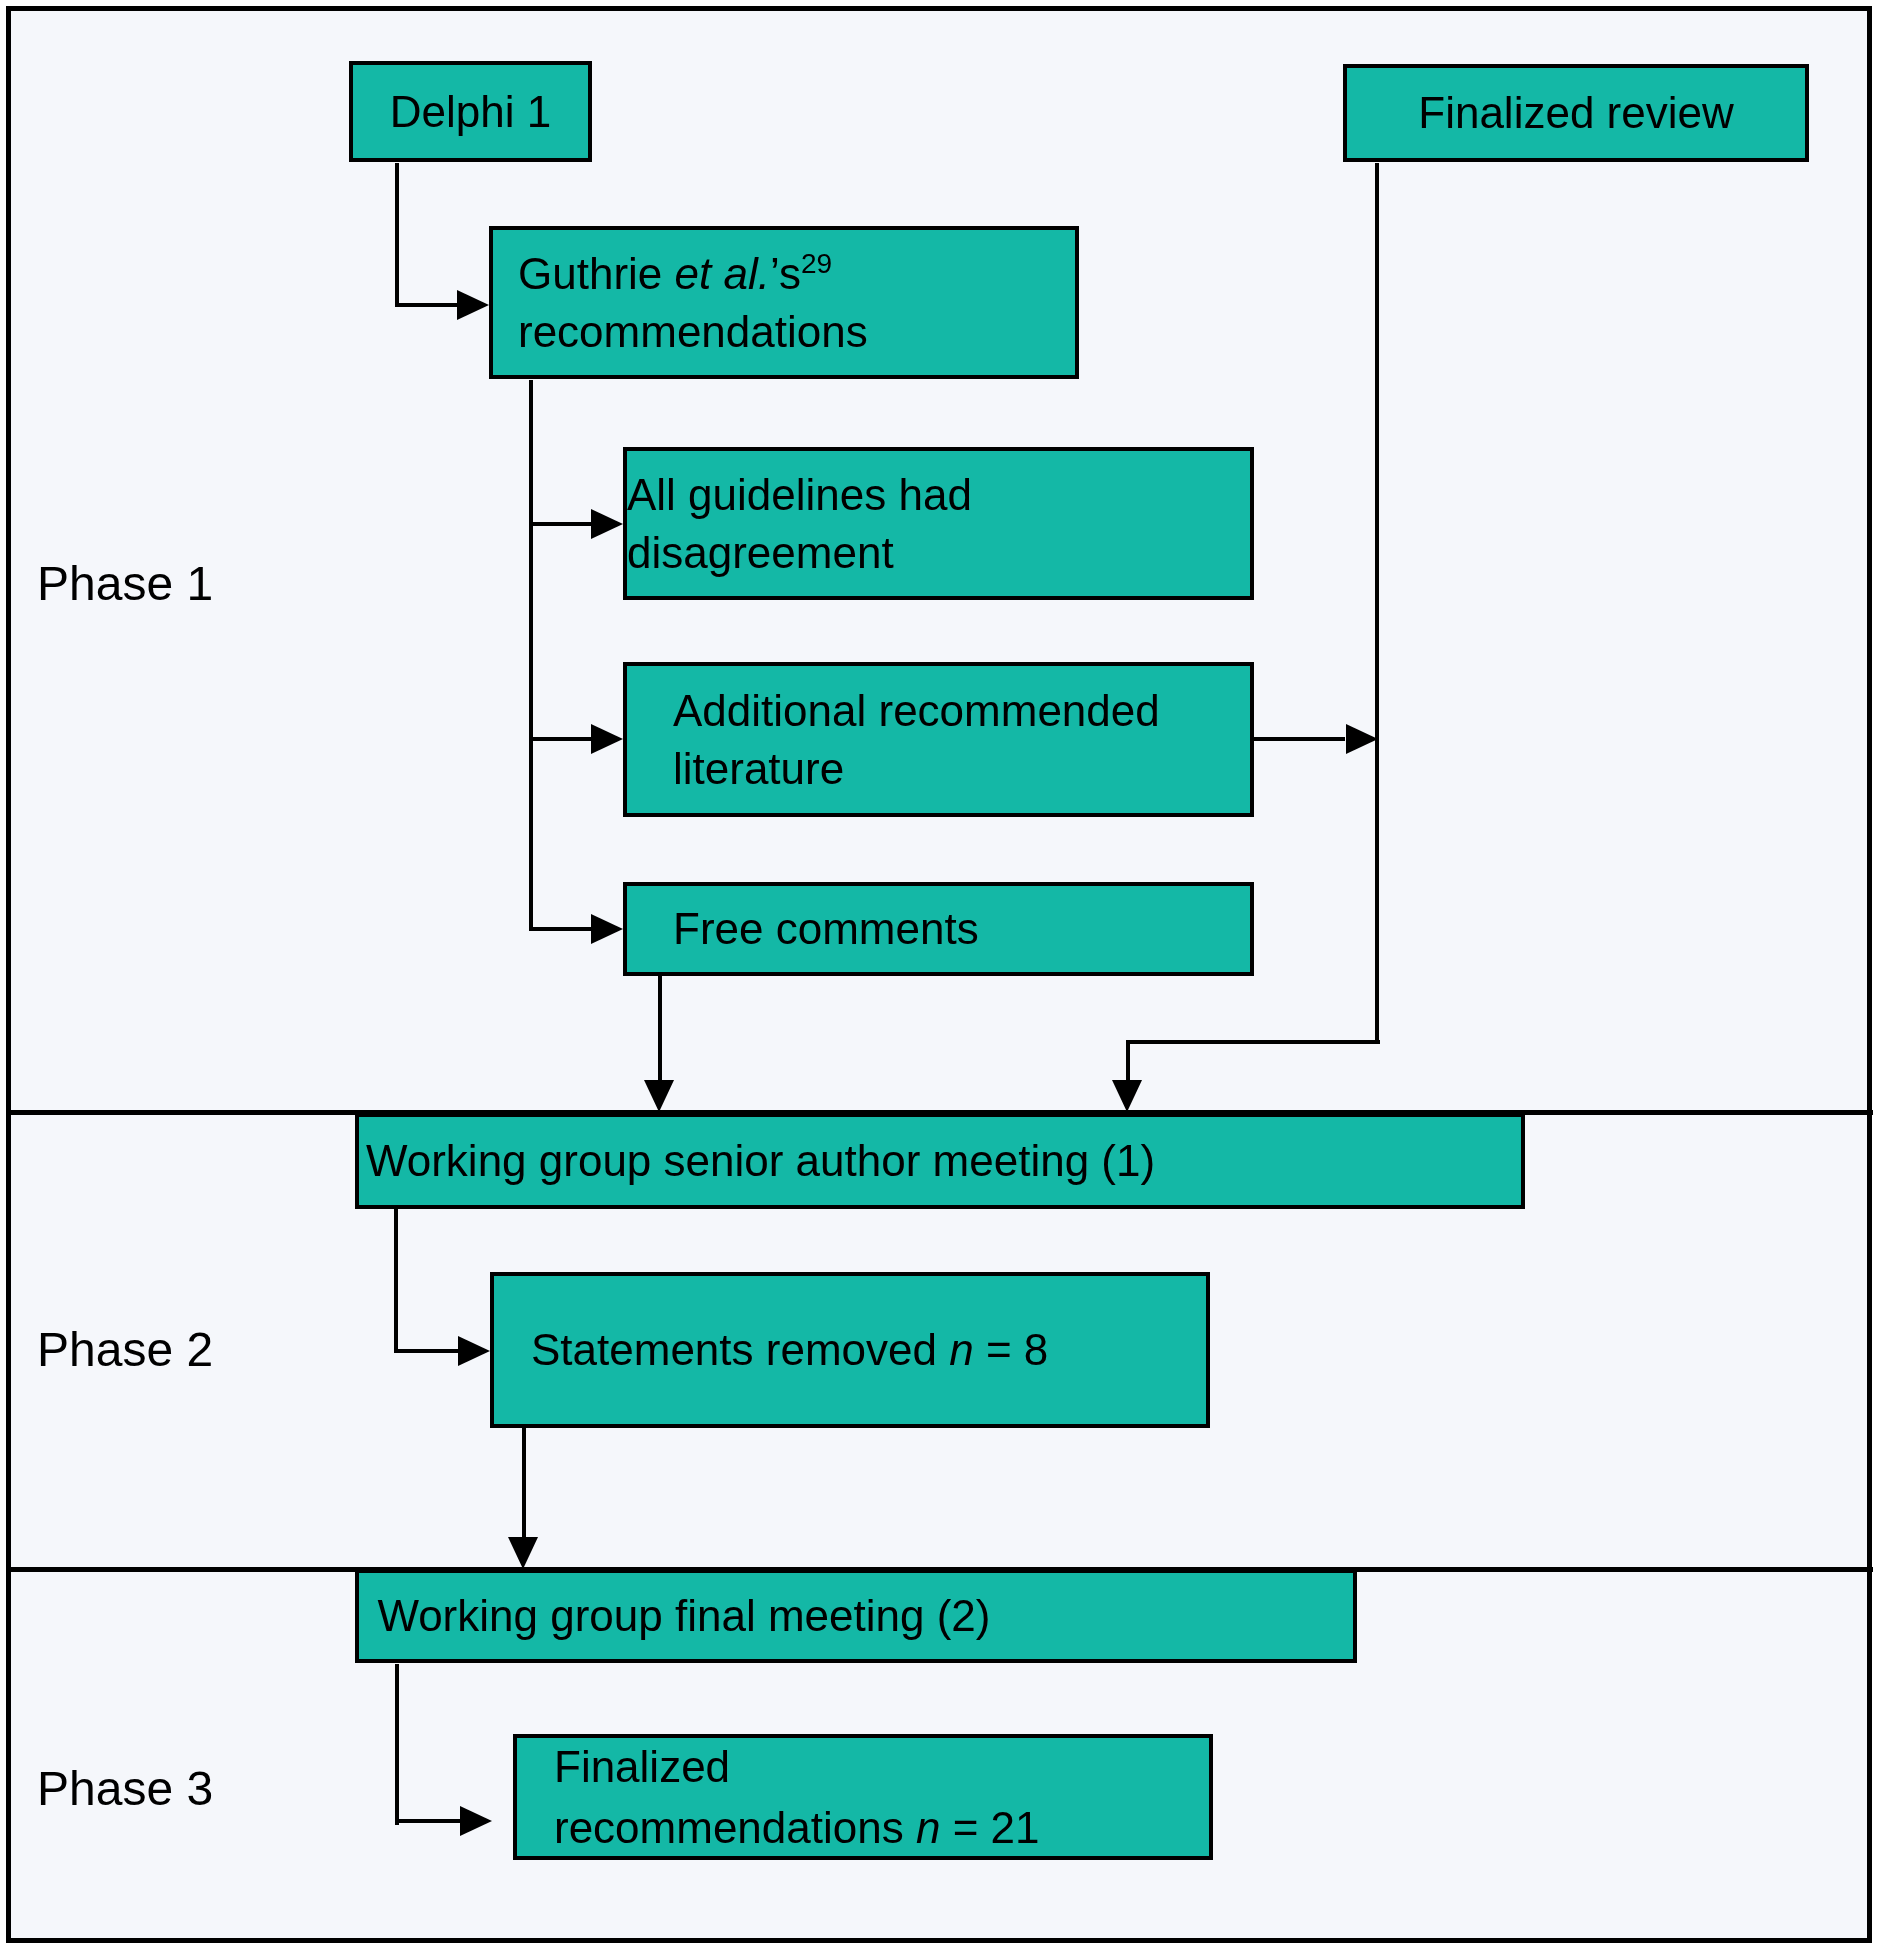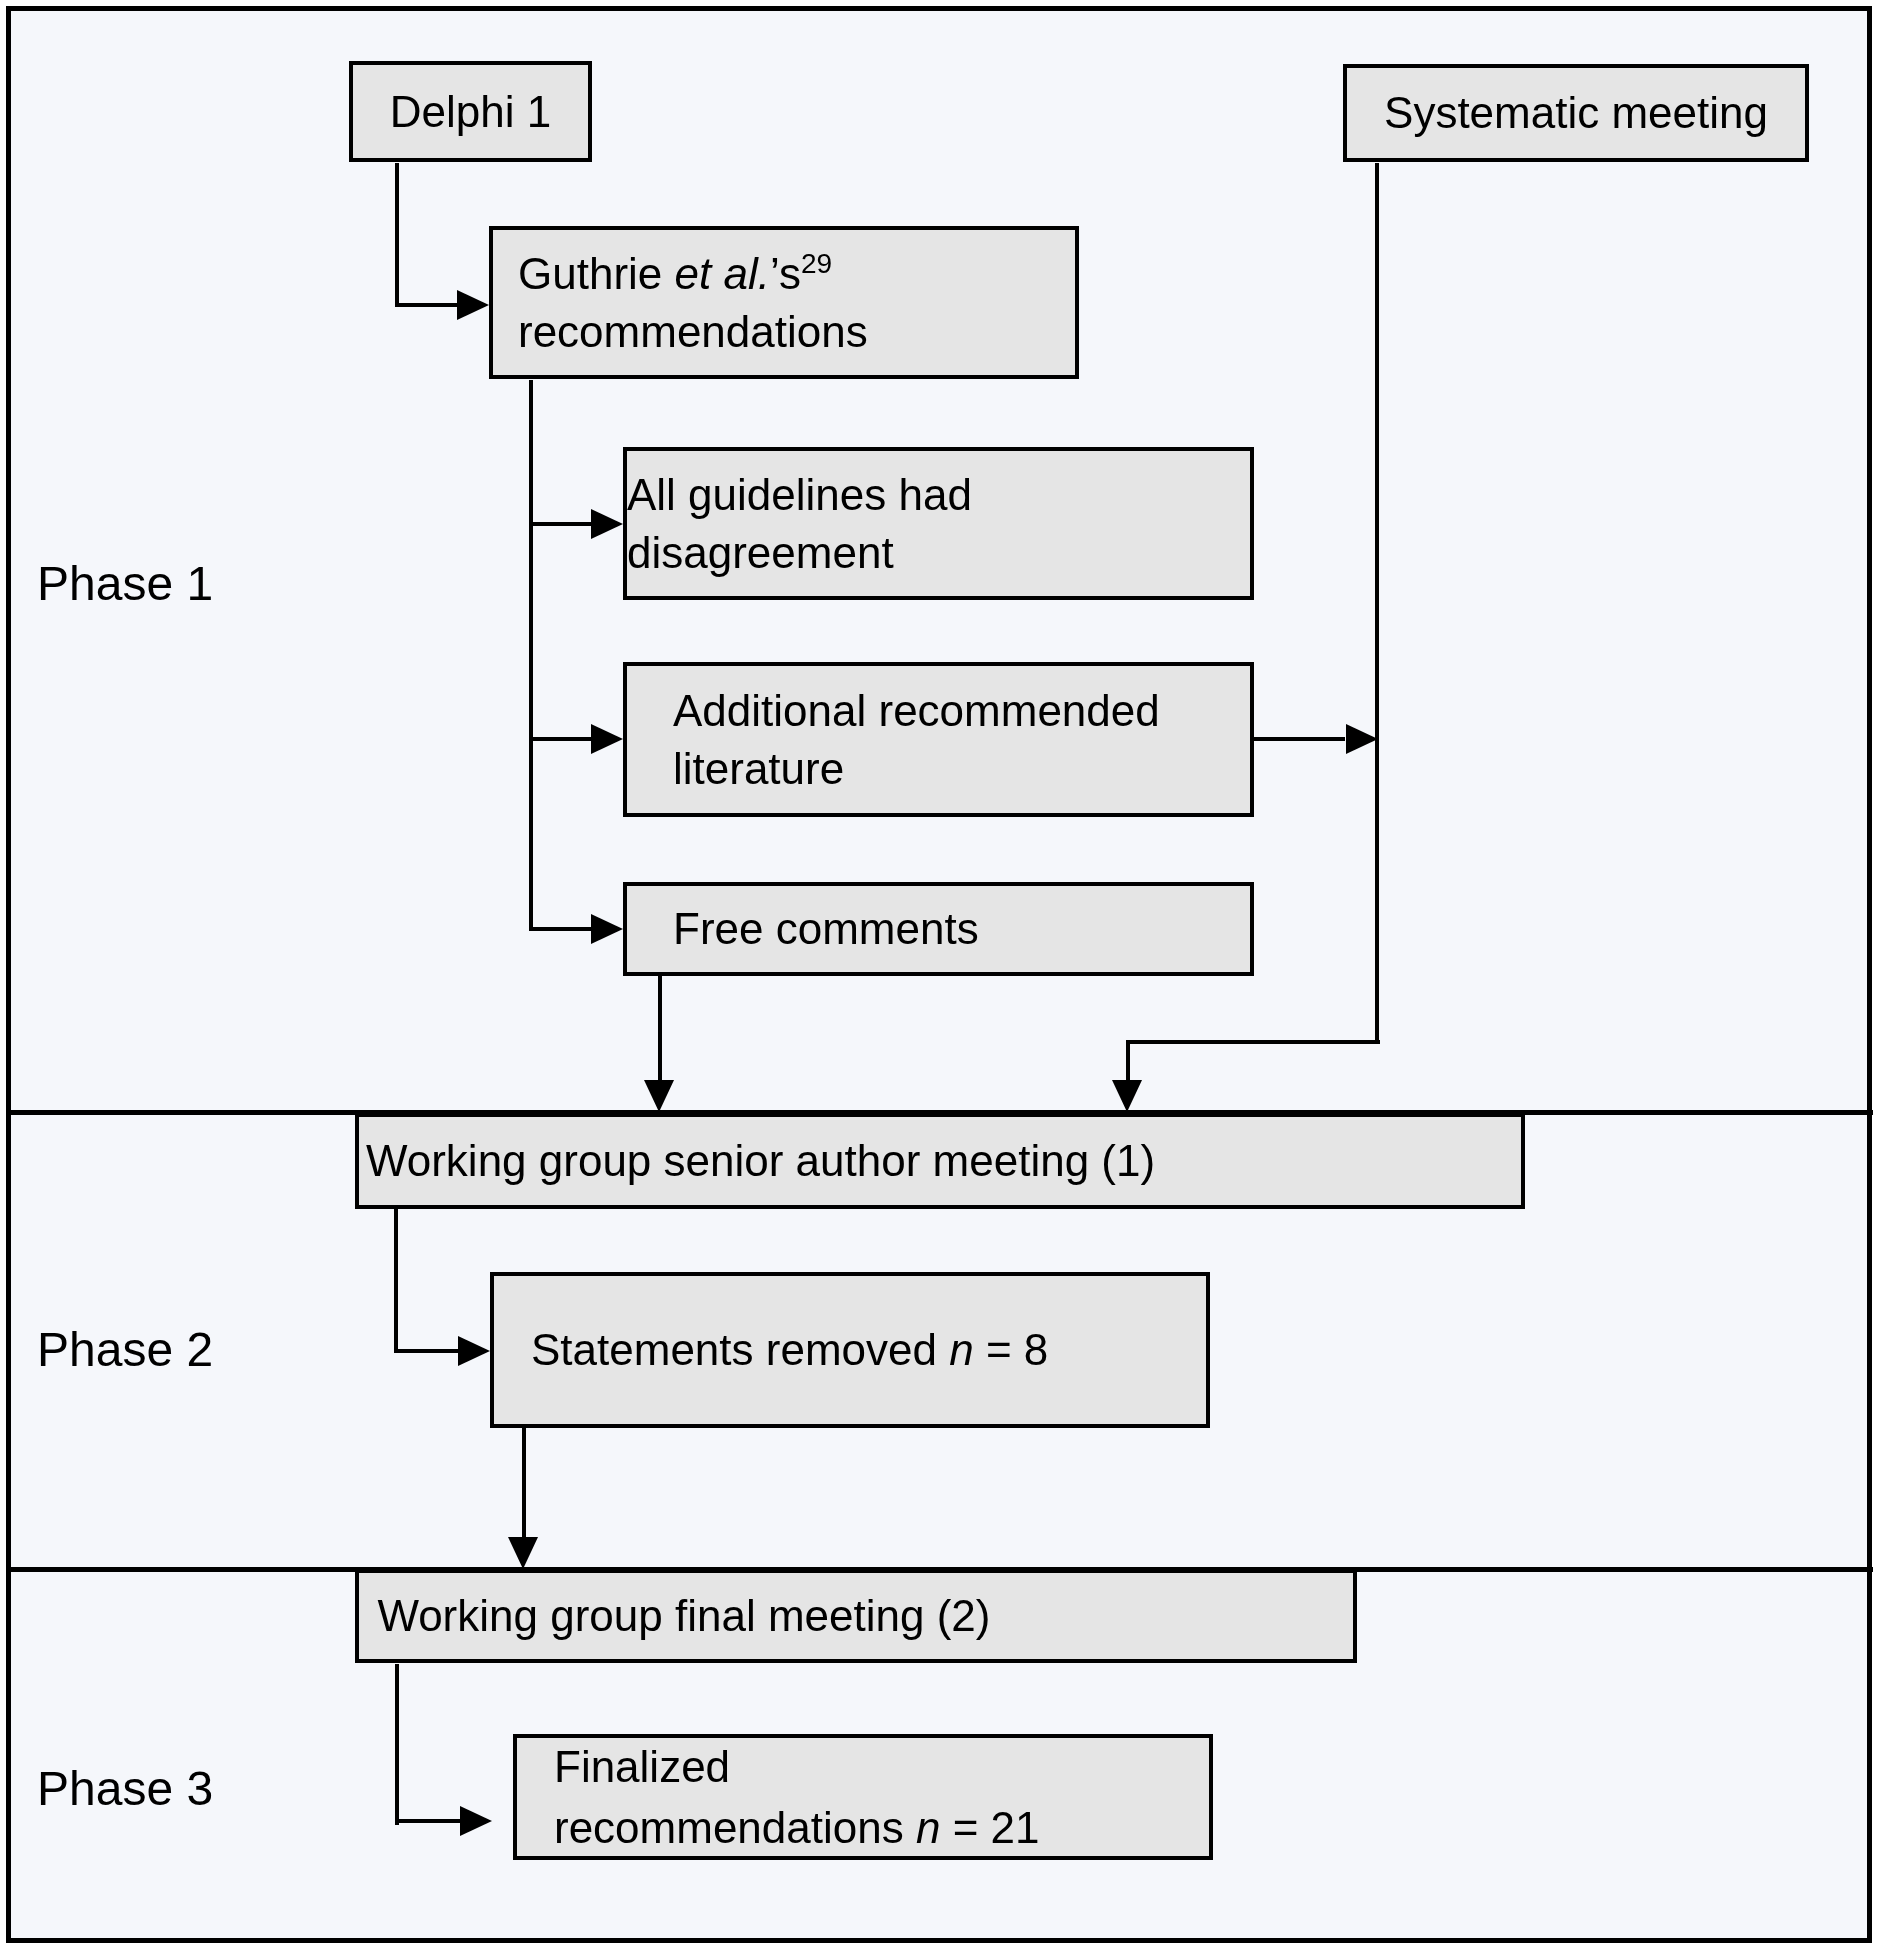--- a/index.html
+++ b/index.html
@@ -1,21 +1,21 @@
 <!DOCTYPE html>
 <html style="font-size:12.3px"><head>
 <meta charset="utf-8">
 <style>
   html,body{margin:0;padding:0;background:#ffffff;}
   #canvas{position:relative;width:1879px;height:1950px;background:#ffffff;
           font-family:"Liberation Sans", sans-serif;color:#000;}
   .frame{position:absolute;left:6.1px;top:6.1px;width:1856px;height:1927px;
          border:5.4px solid #000;background:#f5f7fb;}
   .divider{position:absolute;left:6.1px;width:1867px;height:4.6px;background:#000;}
-  .node{position:absolute;background:#e5e5e5;border:4.6px solid #000;
+  .node{position:absolute;background:#14b8a6;border:4.6px solid #000;
         box-sizing:border-box;display:flex;flex-direction:column;
         justify-content:center;align-items:flex-start;
         font-size:44px;line-height:58px;white-space:nowrap;}
   .node.center{align-items:center;padding:0;}
   .phase-label{position:absolute;left:37px;font-size:48px;line-height:51px;}
   .hline,.vline{position:absolute;background:#000;}
   .hline{height:3.8px;}
   .vline{width:3.8px;}
   .arr-r{position:absolute;width:0;height:0;
          border-top:15.3px solid transparent;border-bottom:15.3px solid transparent;
@@ -37,21 +37,21 @@
 
   <div class="phase-label" style="top:558px">Phase 1</div>
   <div class="phase-label" style="top:1324px">Phase 2</div>
   <div class="phase-label" style="top:1763px">Phase 3</div>
 
   <div class="node center" style="left:349px;top:61px;width:243px;height:101px">
     <div>Delphi 1</div>
   </div>
 
   <div class="node center" style="left:1343px;top:64px;width:466px;height:98px">
-    <div>Systematic meeting</div>
+    <div>Finalized review</div>
   </div>
 
   <div class="node" style="left:489px;top:226px;width:590px;height:153px;padding-left:25px">
     <div><span>Guthrie </span><span class="it">et al.</span><span>’s</span><sup class="ref">29</sup></div>
     <div>recommendations</div>
   </div>
 
   <div class="node" style="left:623px;top:447px;width:631px;height:153px;">
     <div>All guidelines had</div>
     <div>disagreement</div>

